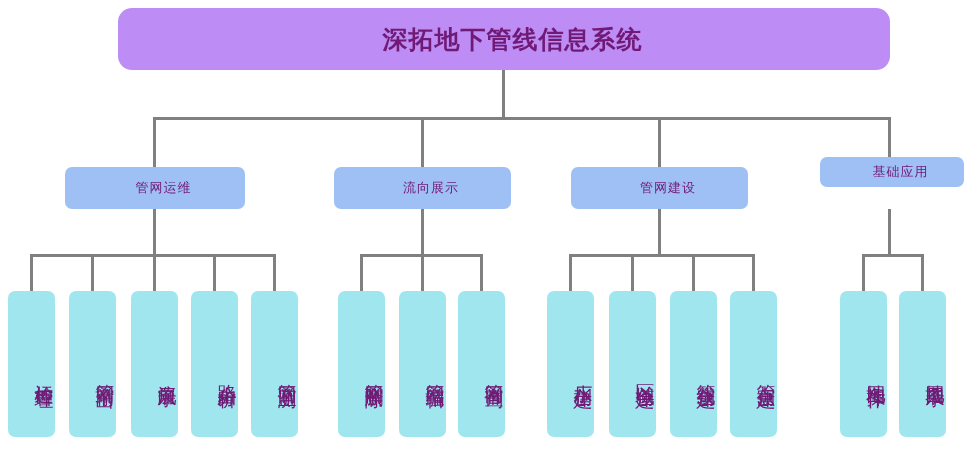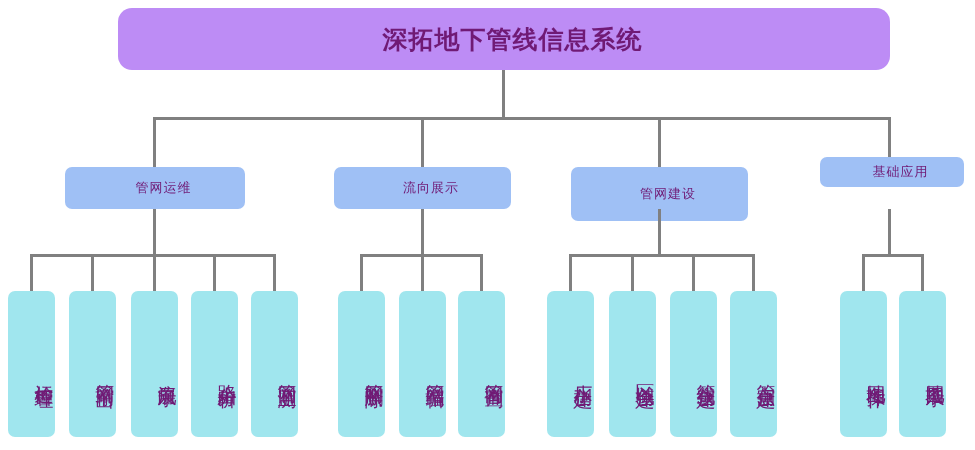--- a/index.html
+++ b/index.html
@@ -124,21 +124,21 @@
   <div class="node node-leaf" style="left:338px; top:291px; width:47px; height:146px;">
     <span>管网删除</span>
   </div>
   <div class="node node-leaf" style="left:399px; top:291px; width:47px; height:146px;">
     <span>管网编辑</span>
   </div>
   <div class="node node-leaf" style="left:458px; top:291px; width:47px; height:146px;">
     <span>管网查询</span>
   </div>
 
-  <div class="node node-branch" style="left:571px; top:167px; width:177px; height:54px;">
+  <div class="node node-branch" style="left:571px; top:167px; width:177px; height:42px;">
     <span>管网建设</span>
   </div>
 
   <div class="conn conn-v" style="left:658px; top:209px; width:3px; height:46px;"></div>
   <div class="conn conn-h" style="left:569px; top:254px; width:186px; height:3px;"></div>
 
   <div class="conn conn-v" style="left:569px; top:254px; width:3px; height:38px;"></div>
   <div class="conn conn-v" style="left:631px; top:254px; width:3px; height:38px;"></div>
   <div class="conn conn-v" style="left:692px; top:254px; width:3px; height:38px;"></div>
   <div class="conn conn-v" style="left:752px; top:254px; width:3px; height:38px;"></div>

